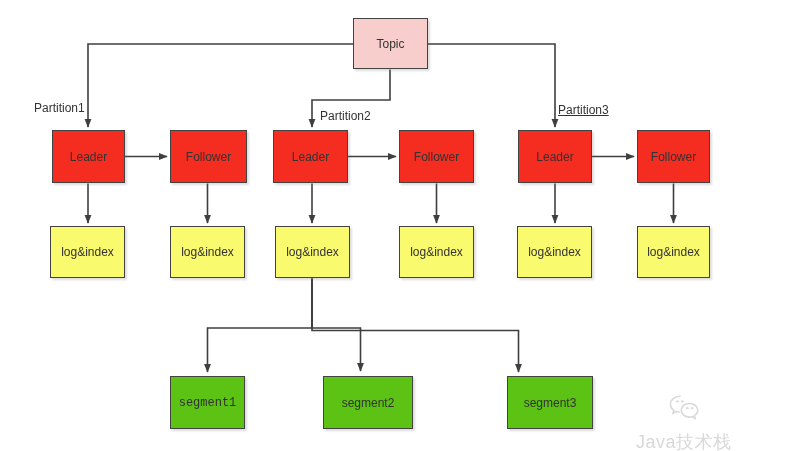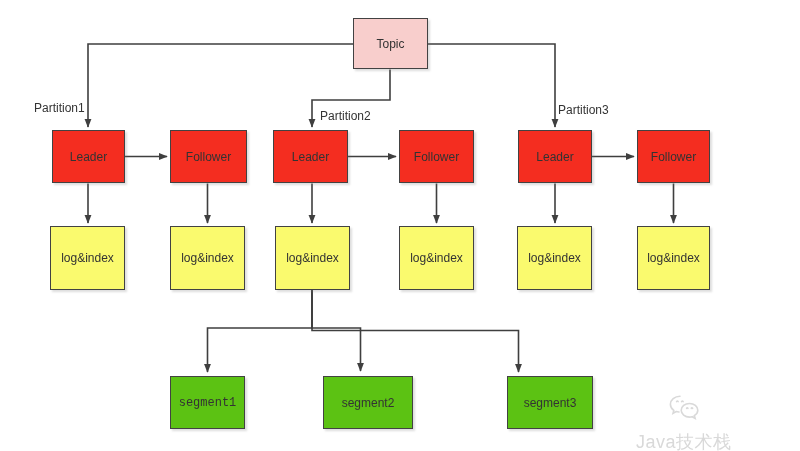--- a/index.html
+++ b/index.html
@@ -20,21 +20,21 @@
   .wires{position:absolute;left:0;top:0;width:800px;height:451px;pointer-events:none;}
   .node{
     position:absolute;
     display:flex;align-items:center;justify-content:center;
     border:1.5px solid var(--border);
     font-size:12px;color:var(--label-text);
     box-shadow:2px 2px 2px rgba(120,120,120,0.25);
   }
   .topic{left:353px;top:18px;width:75px;height:51px;background:var(--topic-fill);}
   .red{background:var(--node-red);}
-  .store{background:var(--store-yellow);top:226px;height:64px;}
+  .store{background:var(--store-yellow);top:226px;height:52px;}
   .segment{background:var(--segment-green);top:376px;height:53px;}
   .leader1{left:52px;top:130px;width:73px;height:53px;}
   .follower1{left:170px;top:130px;width:77px;height:53px;}
   .leader2{left:273px;top:130px;width:75px;height:53px;}
   .follower2{left:399px;top:130px;width:75px;height:53px;}
   .leader3{left:518px;top:130px;width:74px;height:53px;}
   .follower3{left:637px;top:130px;width:73px;height:53px;}
   .store1{left:50px;width:75px;}
   .store2{left:170px;width:75px;}
   .store3{left:275px;width:75px;}
@@ -42,21 +42,21 @@
   .store5{left:517px;width:75px;}
   .store6{left:637px;width:73px;}
   .segment1{left:170px;width:75px;font-family:Liberation Mono, monospace;}
   .segment2{left:323px;width:90px;}
   .segment3{left:507px;width:86px;}
   .part-label{
     position:absolute;font-size:12px;color:var(--label-text);white-space:nowrap;
   }
   .part1{left:34px;top:101px;}
   .part2{left:320px;top:109px;}
-  .part3{left:558px;top:103px;}
+  .part3{left:558px;top:103px;text-decoration:underline;}
   .watermark{
     position:absolute;left:636px;top:394px;
     display:flex;align-items:center;gap:6px;
     color:var(--watermark-gray);
     text-shadow:1px 1px 0 #ffffff;
     font-size:18px;letter-spacing:0.5px;
     user-select:none;
     flex-direction:column;
   }
   .watermark svg{display:block;}

